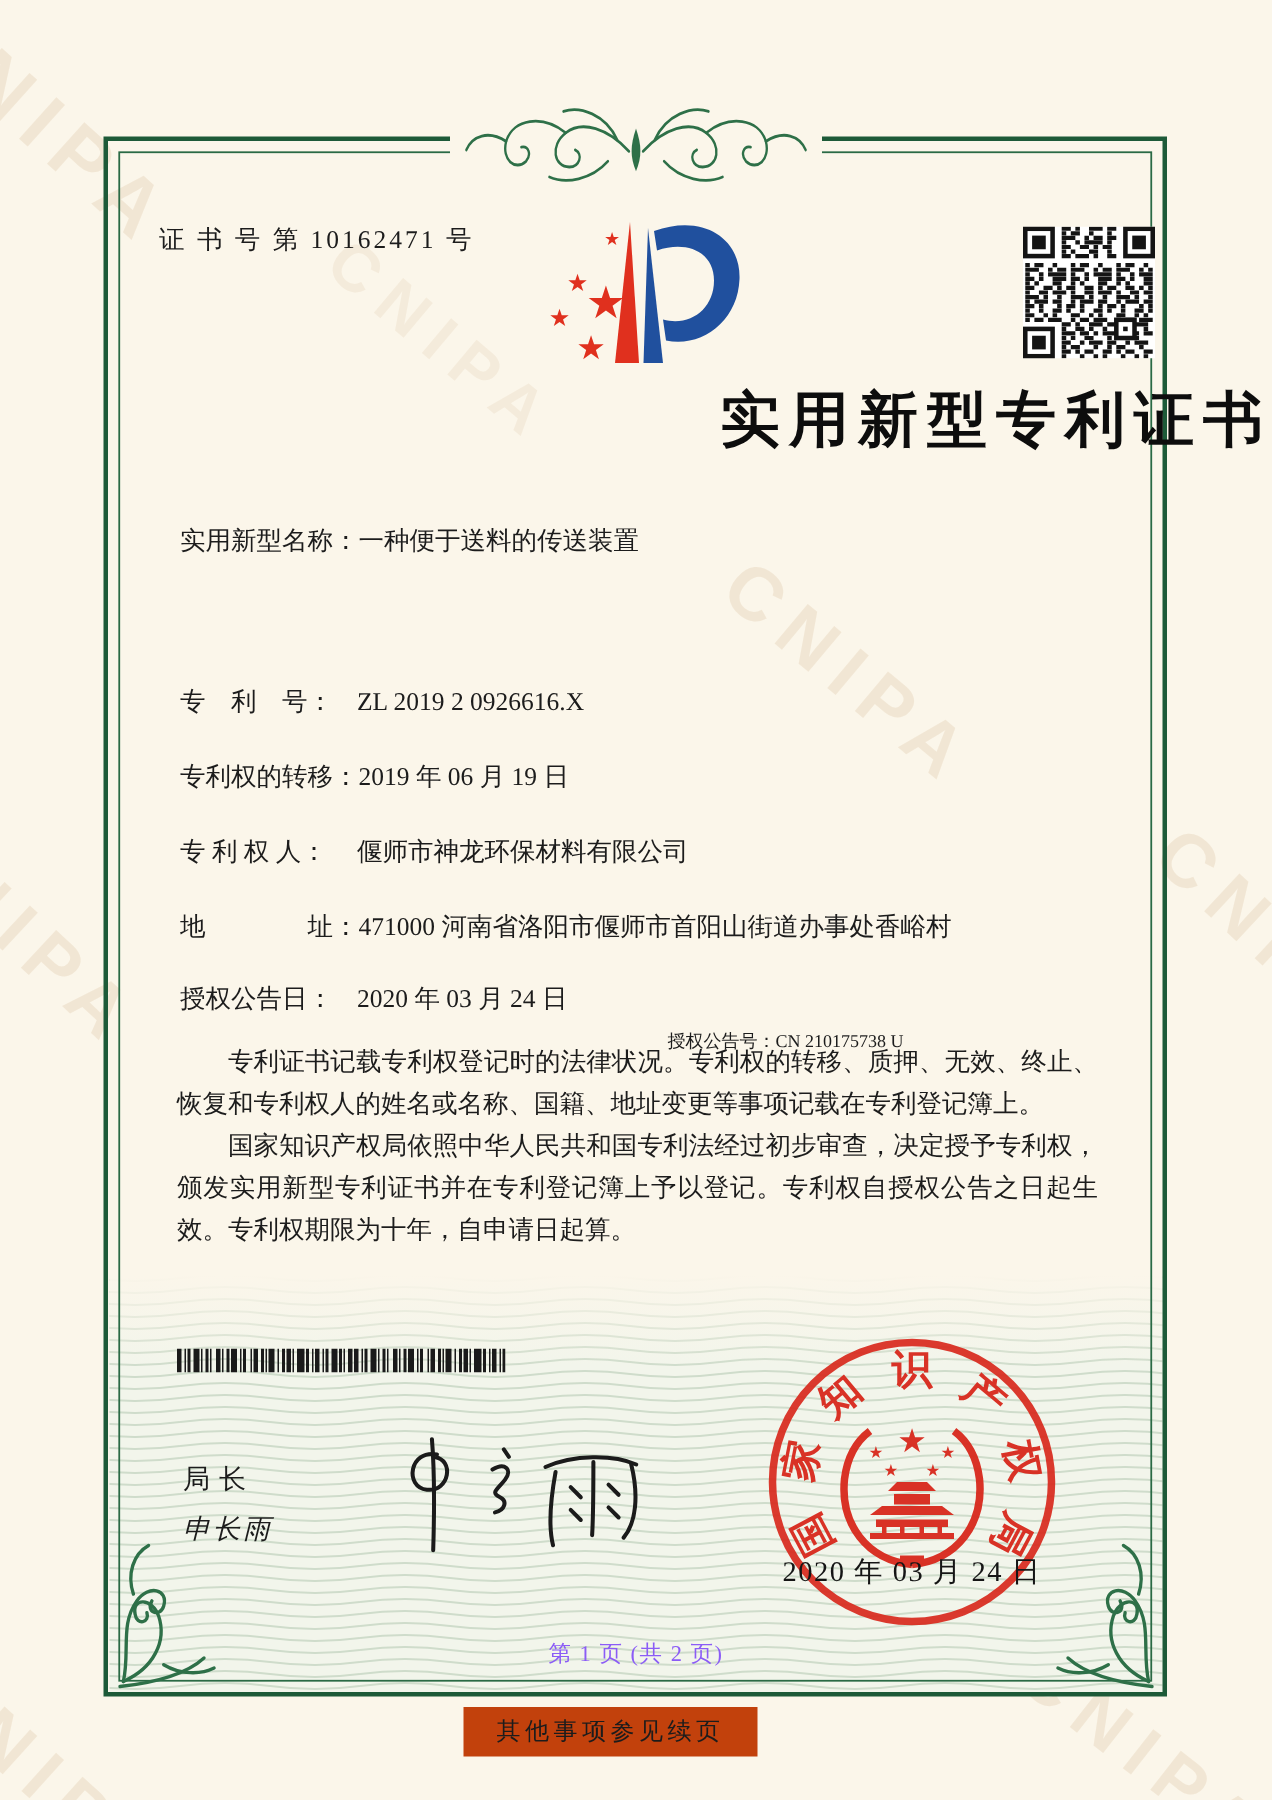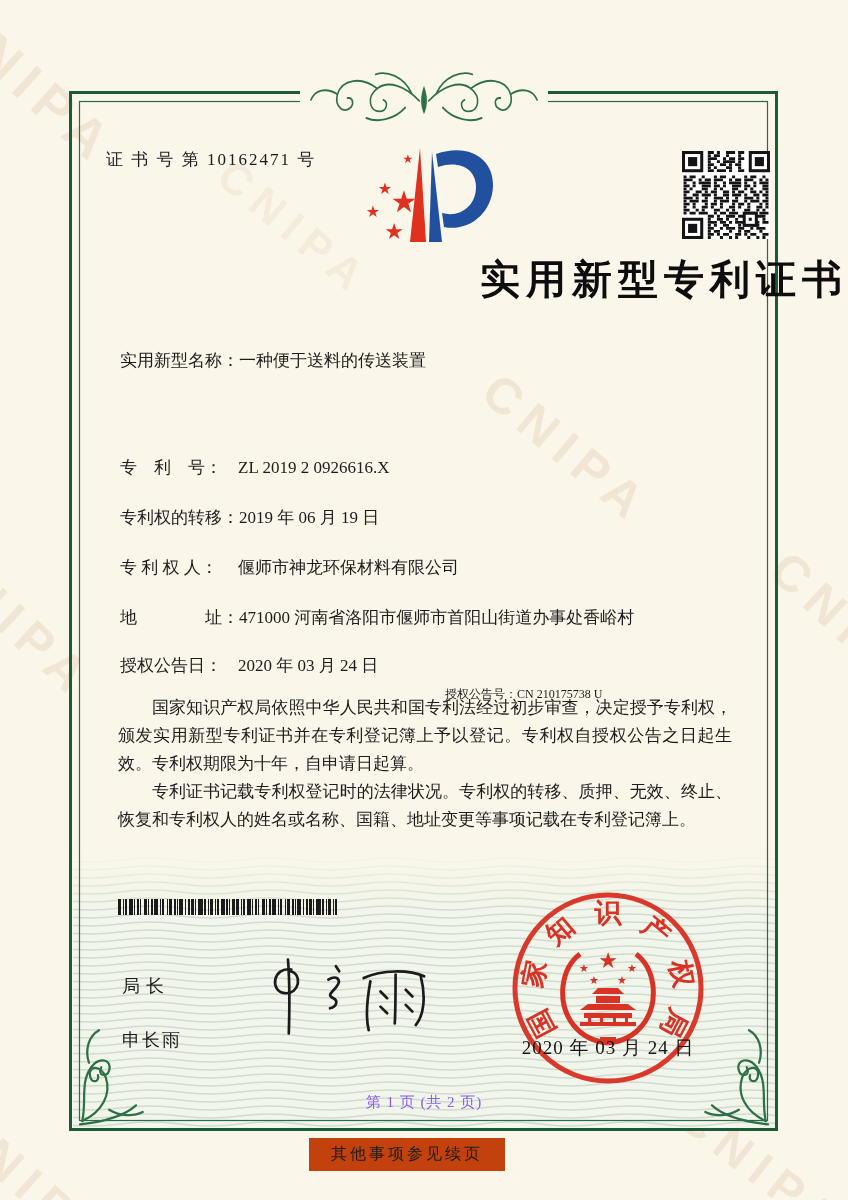--- a/index.html
+++ b/index.html
@@ -23,21 +23,21 @@
   .title  { position:absolute; left:0; width:100%; top:252px; text-align:right;
             font-size:40px; font-weight:700; letter-spacing:6px; color:#0d0d0d; }
   .row  { position:absolute; left:120px; font-size:17px; white-space:nowrap; }
   .row .lbl { display:inline-block; min-width:118px; }
   .row2 { position:absolute; left:445px; top:654px; font-size:12px; white-space:nowrap;margin-top:32px; }
   .paras { position:absolute; left:118px; top:694px; width:614px;
            font-size:17px; line-height:28px; text-align:justify; }
   .paras p { margin:0; text-indent:2em; }
   .barcode { position:absolute; left:118px; top:899px; }
   .sig-title { position:absolute; left:122px; top:974px; font-size:18px; letter-spacing:6px; }
-  .sig-name  { position:absolute; left:122px; top:1028px; font-size:18px; letter-spacing:2px; }
+  .sig-name  { position:absolute; left:122px; top:1007px; font-size:18px; letter-spacing:2px;font-style:italic; }
   .signature { position:absolute; left:256px; top:948px; }
   .seal { position:absolute; left:508px; top:888px; }
   .seal-date { position:absolute; left:513px; top:1035px; width:190px; text-align:center;
                font-size:19px; color:#151515; z-index:3; letter-spacing:1px; }
   .page-info { position:absolute; left:0; width:100%; top:1093px; text-align:center;
                font-size:15px; color:#8b5cf6; letter-spacing:1px; }
   .foot-note { position:absolute; left:407px; top:1138px; transform:translateX(-50%);
                background:#c2410c; padding:6px 22px; font-size:16px; letter-spacing:3px; }
 </style>
 </head>
@@ -185,22 +185,22 @@
       <span class="lbl">地　　　　址：</span><span>471000 河南省洛阳市偃师市首阳山街道办事处香峪村</span>
     </div>
     <div class="row" style="top:654px">
       <span class="lbl">授权公告日：</span><span>2020 年 03 月 24 日</span>
     </div>
     <div class="row2">
       <span>授权公告号：</span><span>CN 210175738 U</span>
     </div>
 
     <div class="paras">
+      <p>专利证书记载专利权登记时的法律状况。专利权的转移、质押、无效、终止、恢复和专利权人的姓名或名称、国籍、地址变更等事项记载在专利登记簿上。</p>
       <p>国家知识产权局依照中华人民共和国专利法经过初步审查，决定授予专利权，颁发实用新型专利证书并在专利登记簿上予以登记。专利权自授权公告之日起生效。专利权期限为十年，自申请日起算。</p>
-      <p>专利证书记载专利权登记时的法律状况。专利权的转移、质押、无效、终止、恢复和专利权人的姓名或名称、国籍、地址变更等事项记载在专利登记簿上。</p>
     </div>
 
     <svg class="barcode" width="219" height="16" viewBox="0 0 219 16">
       <line x1="0" y1="8" x2="219" y2="8" stroke="#1a1a1a" stroke-width="16" stroke-dasharray="3 2 1 1 2 2 4 1 1 2 2 1 1 3 3 1 1 2 2 1 4 2 1 1 2 3 1 1 3 2 2 1 1 1 4 2 1 2 2 1 3 1 1 2 5 1 2 2 1 1 3 2 1 1 2 2 4 1 2 1 1 2 3 1"></line>
     </svg>
 
     <div class="sig-title">局长</div>
     <div class="sig-name">申长雨</div>
 
     <svg class="signature" width="185" height="97" viewBox="0 0 220 100">

